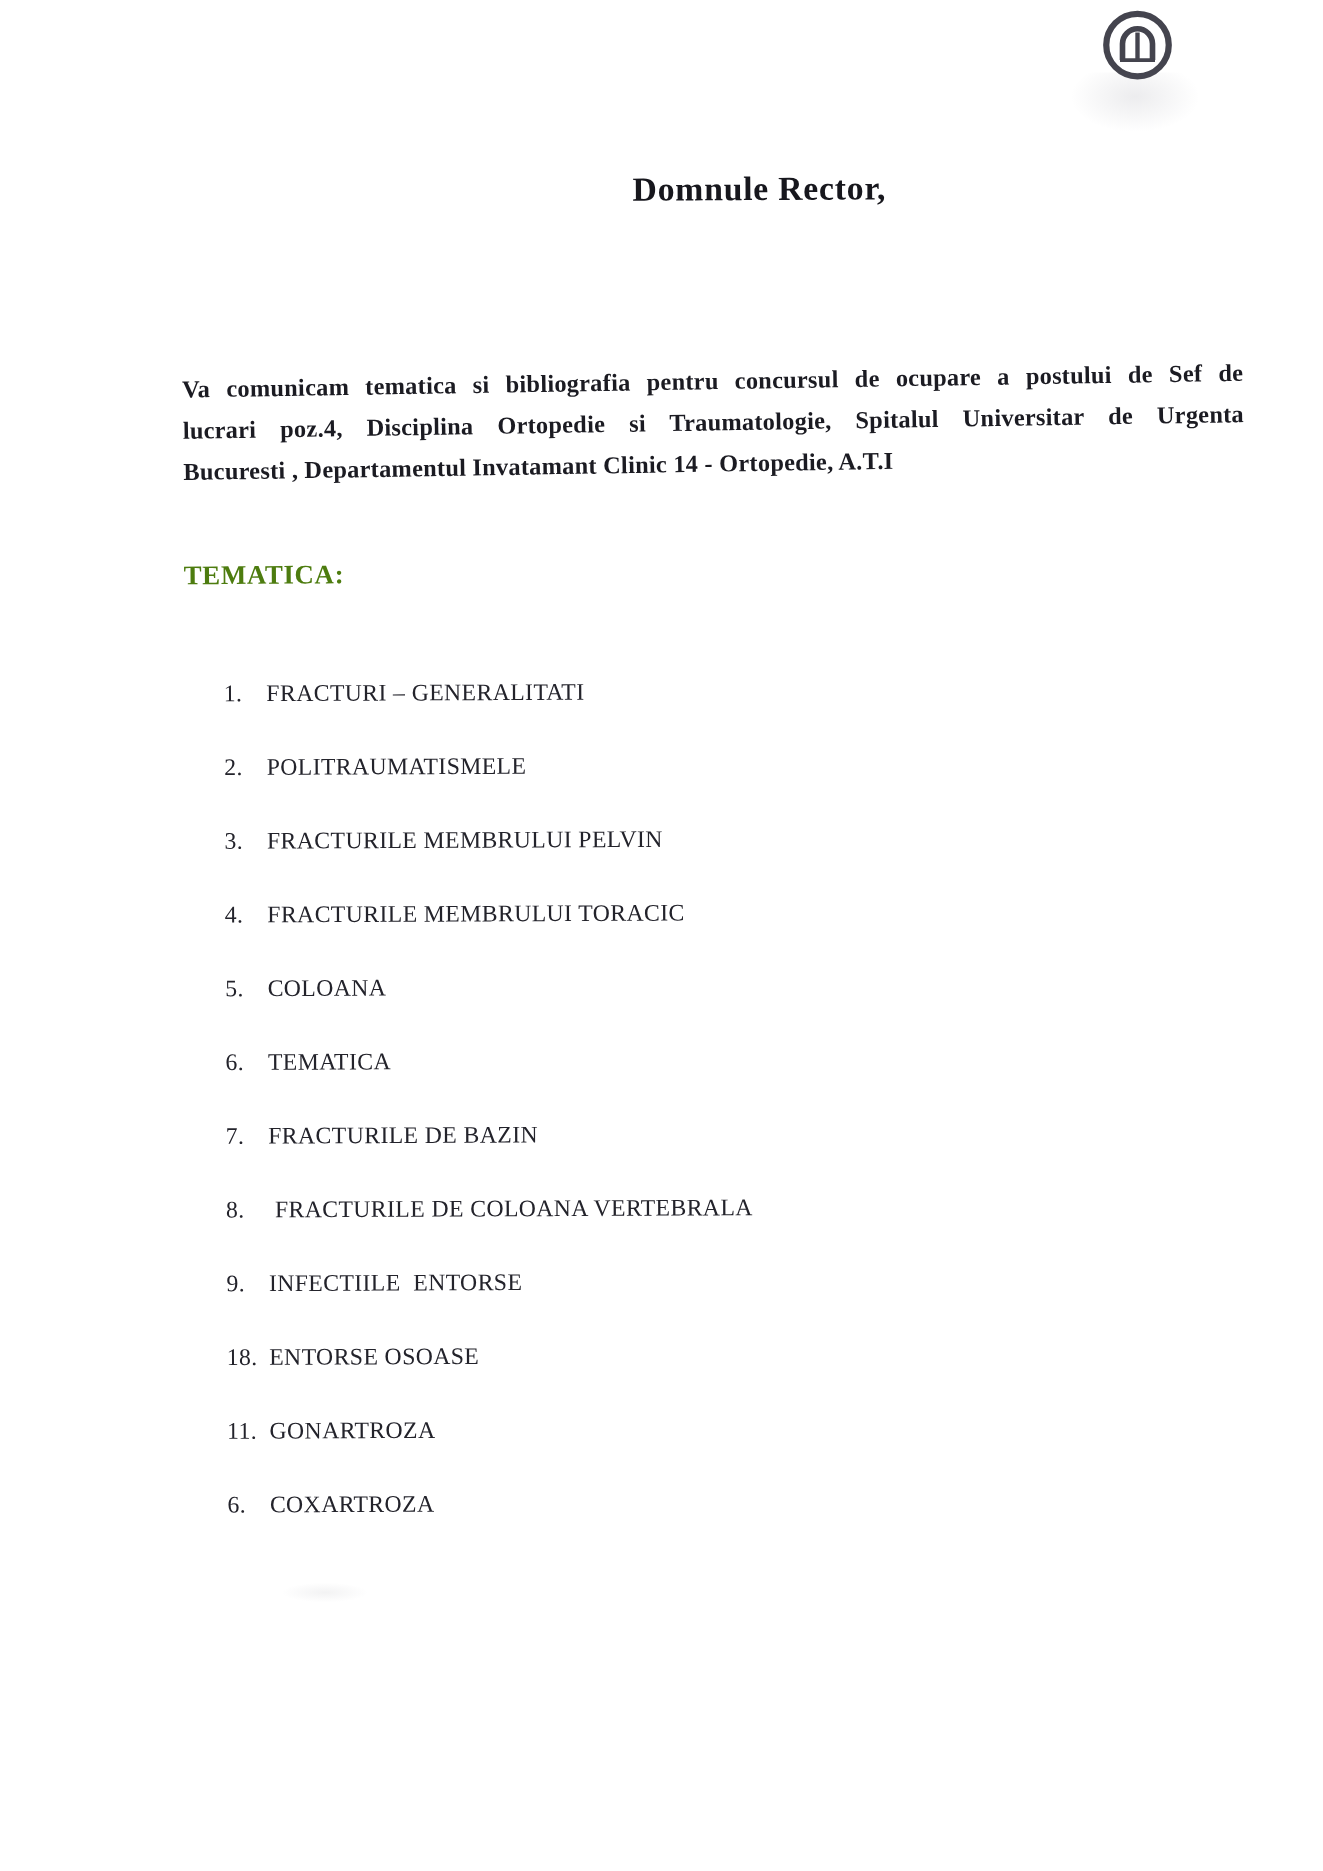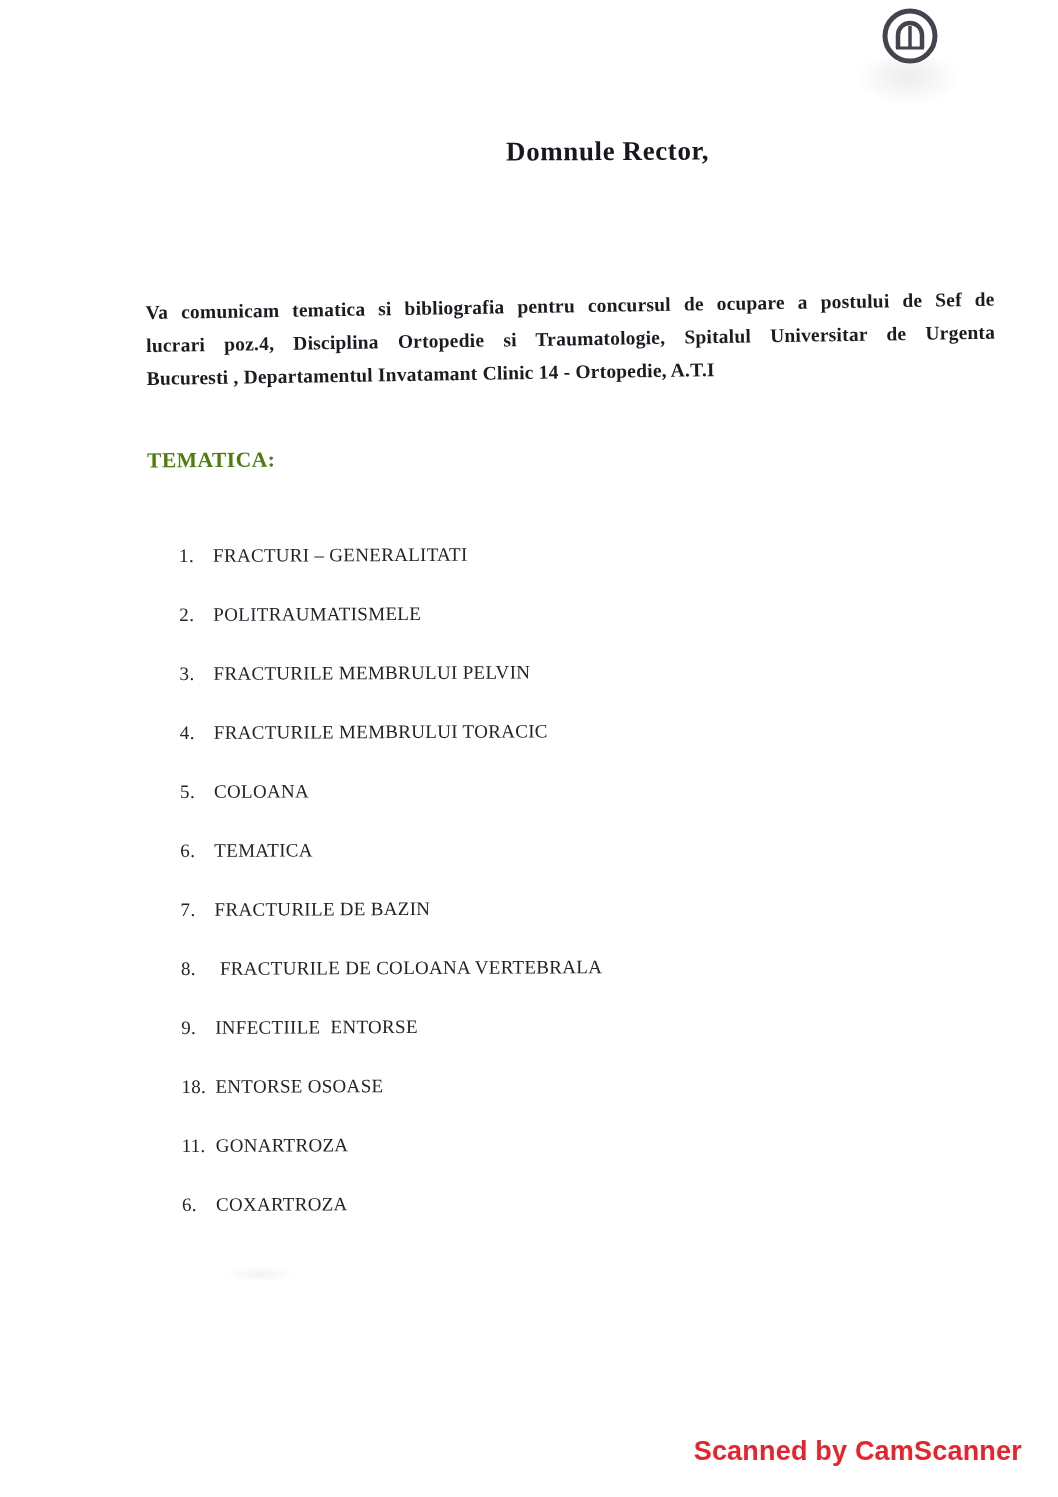--- a/index.html
+++ b/index.html
@@ -198,15 +198,14 @@
       <span class="lbl">GONARTROZA</span>
     </li>
     <li class="topic">
       <span class="num">6.</span>
       <span class="lbl">COXARTROZA</span>
     </li>
   </ol>
 
   <div class="smudge"></div>
 
-  <div class="watermark">Scanned by CamScanner</div>
 
 </div>
 
 </body></html>

